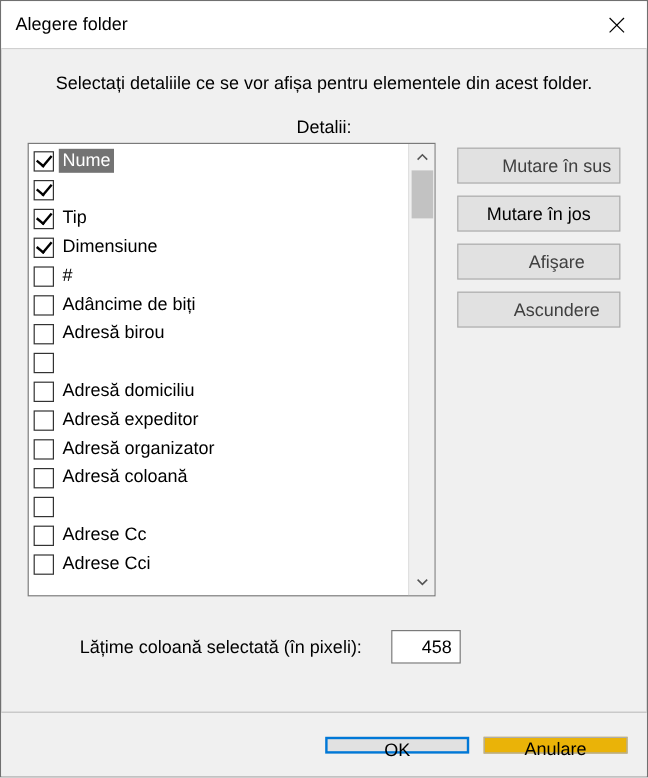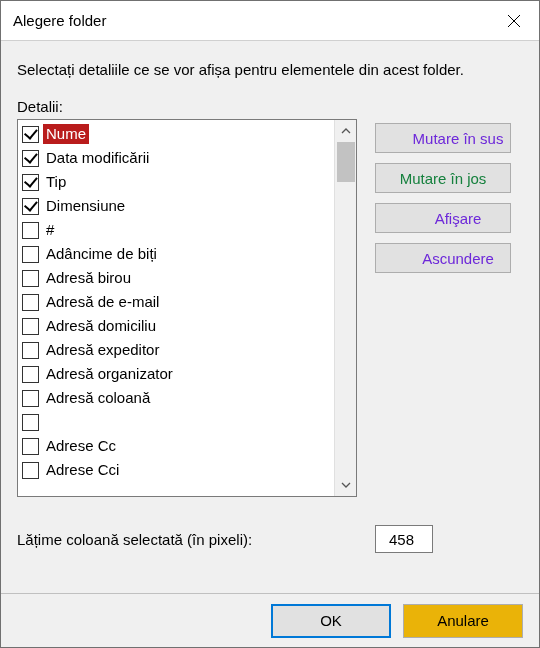--- a/index.html
+++ b/index.html
@@ -35,20 +35,21 @@
     width: 50px; height: 40px;
     display: flex; align-items: center; justify-content: center;
   }
   .titlebar .close svg { width: 14px; height: 14px; }
   .body {
     flex: 1;
     padding: 14px 16px 8px 16px;
     display: flex;
     flex-direction: column;
     position: relative;
+    align-items: center;
   }
   .instruction {
     margin: 6px 0 20px 0;
     font-size: 15px;
   }
   .detalii-label {
     margin-bottom: 4px;
   }
   .main-row {
     display: flex;
@@ -89,21 +90,21 @@
     border-left: 2px solid #000;
     border-bottom: 2px solid #000;
     transform: rotate(-50deg) translate(1px,-1px);
   }
   .item-label {
     padding: 1px 3px;
     font-size: 15px;
     line-height: 1.2;
   }
   .item-selected .item-label {
-    background: #b91c1c;
+    background: #737373;
     color: #fff;
   }
   .scrollbar {
     position: absolute;
     right: 0; top: 0;
     width: 22px; height: 100%;
     background: #f0f0f0;
     border-left: 1px solid #e0e0e0;
     display: flex; flex-direction: column;
   }
@@ -123,58 +124,58 @@
     gap: 10px;
     width: 136px;
     padding-top: 4px;
   }
   .side-buttons button {
     height: 30px;
     background: #e1e1e1;
     border: 1px solid #adadad;
     font-family: inherit;
     font-size: 15px;
-    color: #15803d;
+    color: #000000;
     cursor: pointer;
   }
   .side-buttons button:disabled {
-    color: #6d28d9;
+    color: #404040;
     cursor: default;
     padding-left: 36px;
   }
   .width-row {
     margin-top: 28px;
     display: flex;
     align-items: center;
     gap: 24px;
   }
   .width-input {
     width: 58px;
     height: 28px;
     border: 1px solid #7a7a7a;
     background: #fff;
     text-align: right;
-    padding-right: 18px;
+    padding-right: 6px;
     font-family: inherit;
     font-size: 15px;
     margin-left: auto;
     margin-right: 90px;
   }
   .footer {
     height: 54px;
     border-top: 1px solid #c0c0c0;
     background: #f0f0f0;
     display: flex;
     align-items: center;
     justify-content: flex-end;
     gap: 12px;
     padding-right: 16px;
   }
   .footer button {
-    width: 120px; height: 34px;
+    width: 120px; height: 14px;
     font-family: inherit;
     font-size: 15px;
     cursor: pointer;
   }
   .btn-default {
     background: #e1e1e1;
     border: 2px solid #0078d7;
   }
   .btn-normal {
     background: #eab308;
@@ -203,21 +204,20 @@
     <div class="main-row">
 
       <div class="listbox">
         <div class="list-inner" id="list-inner">
             <div class="list-item item-selected">
               <div class="checkbox checked"></div>
               <span class="item-label">Nume</span>
             </div>
             <div class="list-item">
               <div class="checkbox checked"></div>
-              <span class="item-label">Data modificării</span>
             </div>
             <div class="list-item">
               <div class="checkbox checked"></div>
               <span class="item-label">Tip</span>
             </div>
             <div class="list-item">
               <div class="checkbox checked"></div>
               <span class="item-label">Dimensiune</span>
             </div>
             <div class="list-item">
@@ -227,21 +227,20 @@
             <div class="list-item">
               <div class="checkbox"></div>
               <span class="item-label">Adâncime de biți</span>
             </div>
             <div class="list-item">
               <div class="checkbox"></div>
               <span class="item-label">Adresă birou</span>
             </div>
             <div class="list-item">
               <div class="checkbox"></div>
-              <span class="item-label">Adresă de e-mail</span>
             </div>
             <div class="list-item">
               <div class="checkbox"></div>
               <span class="item-label">Adresă domiciliu</span>
             </div>
             <div class="list-item">
               <div class="checkbox"></div>
               <span class="item-label">Adresă expeditor</span>
             </div>
             <div class="list-item">

